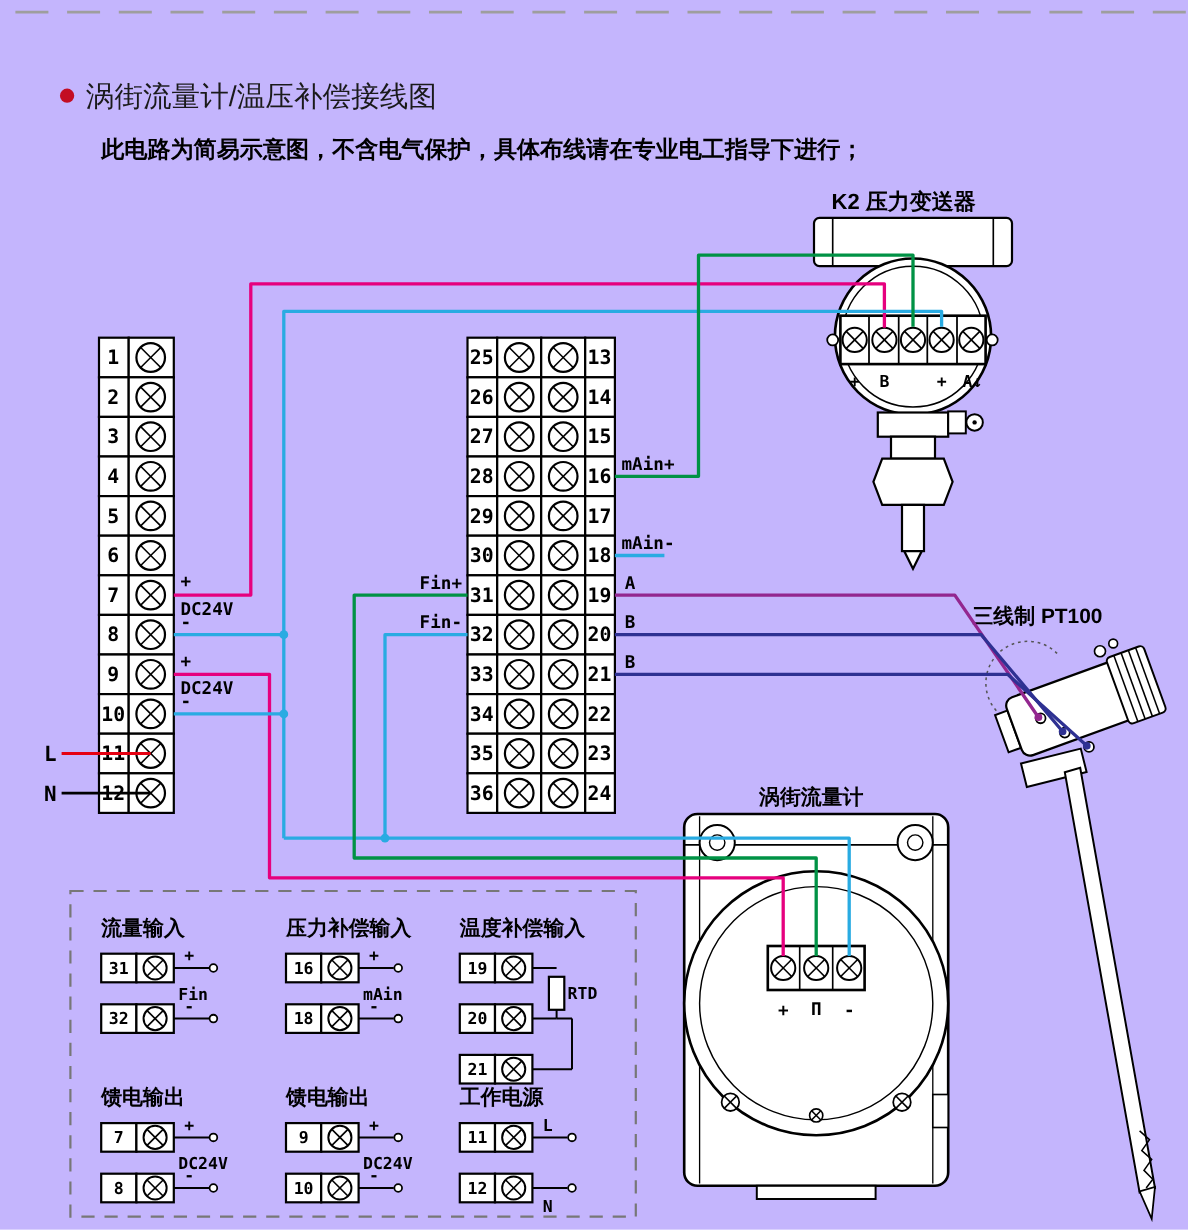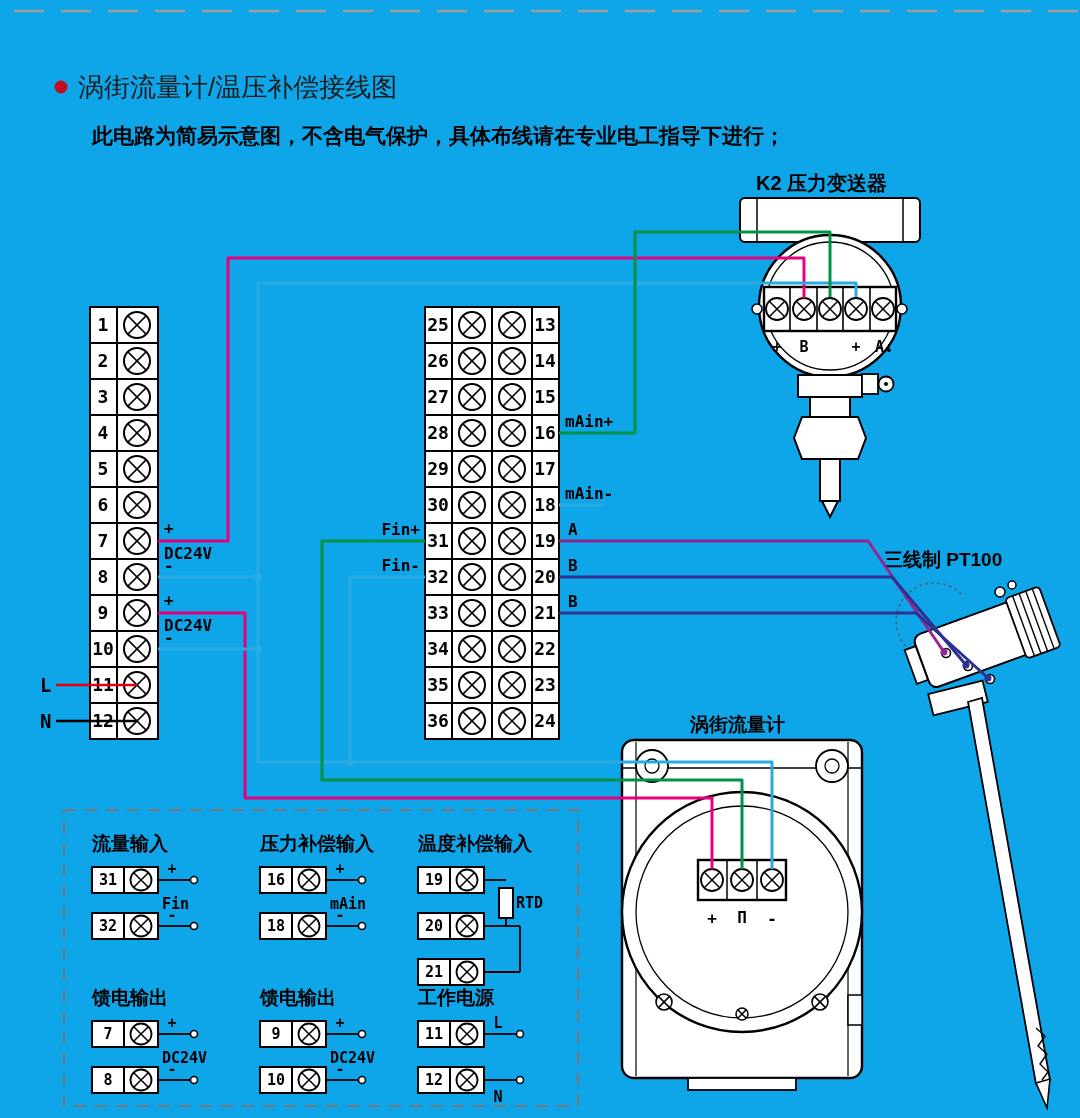--- a/index.html
+++ b/index.html
@@ -1,16 +1,16 @@
 <!DOCTYPE html>
 <html><head>
 <meta charset="utf-8">
 <style>
   html,body{margin:0;padding:0;background:#fff;}
-  .stage{width:1080px;height:1118px;position:relative;background:#0ea5e9;}
+  .stage{width:1080px;height:1118px;position:relative;background:#c4b5fd;}
   svg{display:block;font-family:"Liberation Sans","DejaVu Sans",sans-serif;}
   .title{font:26px "Liberation Sans",sans-serif;fill:#1a1a1a;}
   .subtitle{font:bold 21px "Liberation Sans",sans-serif;fill:#000;}
   .cjk{font:bold 19px "Liberation Sans",sans-serif;fill:#000;}
   .cjk20{font:bold 20px "Liberation Sans",sans-serif;fill:#000;}
   .num{font:bold 18px "DejaVu Sans Mono","Liberation Mono",monospace;fill:#000;}
   .numS{font-size:15px;}
   .lbl{font:bold 16px "DejaVu Sans Mono","Liberation Mono",monospace;fill:#000;}
   .lblL{font:bold 19px "DejaVu Sans Mono","Liberation Mono",monospace;}
   .sign{font:bold 15px "DejaVu Sans Mono","Liberation Mono",monospace;fill:#000;}

